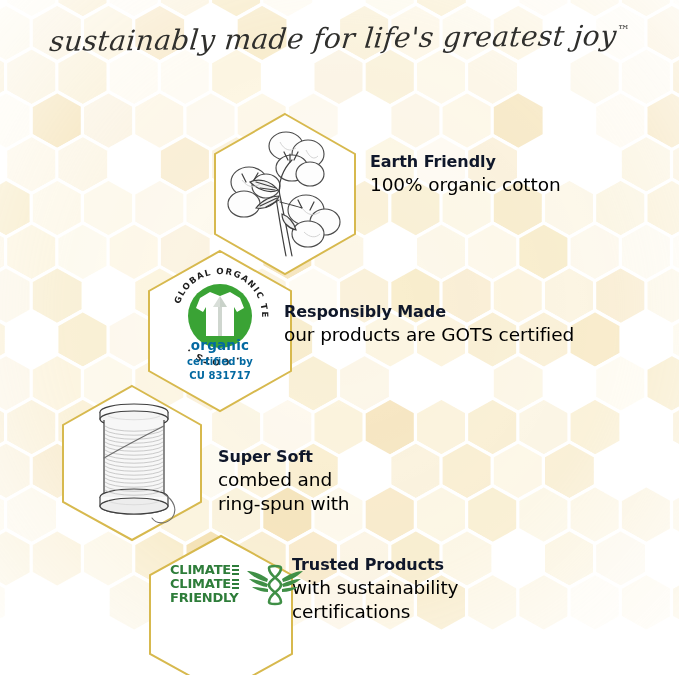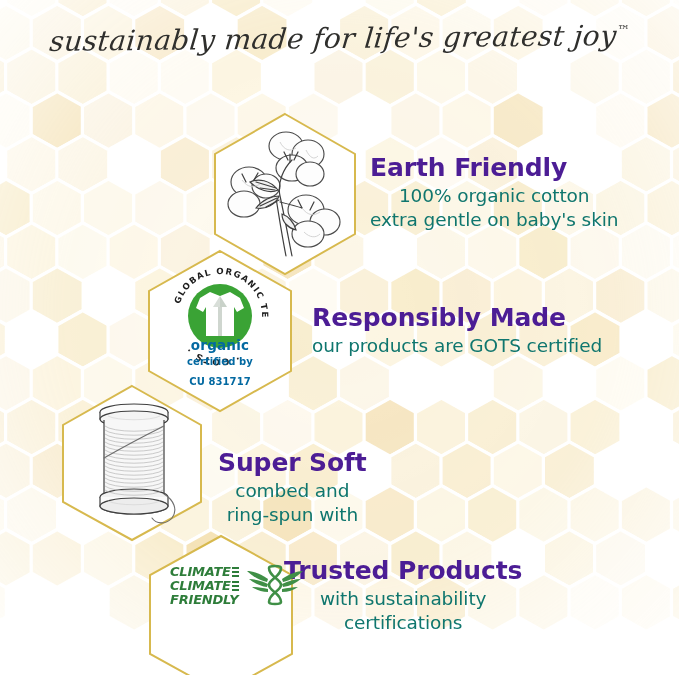--- a/index.html
+++ b/index.html
@@ -71,37 +71,36 @@
   }
   .hexframe svg { display: block; }
 
   .ftext {
     position: absolute;
     z-index: 6;
   }
   .ftitle {
     font-family: "DejaVu Sans", sans-serif;
     font-weight: bold;
-    font-size: 25px;
-    color: #4c1d95;
+    font-size: 16px;
+    color: #0f172a;
     letter-spacing: -0.1px;
     line-height: 1.18;
     margin: 0 0 1px 0;
     white-space: nowrap;
   }
   .fline {
     font-family: "DejaVu Sans", sans-serif;
     font-weight: 400;
     font-size: 18.5px;
-    color: #0f766e;
+    color: #000000;
     letter-spacing: -0.1px;
     line-height: 1.30;
     margin: 0;
     white-space: nowrap;
-    text-align: center;
   }
 
   
   .gots-label {
     position: absolute;
     width: 150px;
     text-align: center;
     z-index: 7;
     font-family: "DejaVu Sans", sans-serif;
     color: #0369a1;
@@ -118,22 +117,21 @@
     letter-spacing: 0.1px;
     line-height: 1.25;
     margin-top: 3px;
   }
 
   
   .cpf {
     position: absolute;
     z-index: 7;
     display: flex;
-    align-items: flex-end;
-    font-style: italic;
+    align-items: flex-start;
   }
   .cpf-words {
     font-family: "DejaVu Sans", sans-serif;
     font-weight: bold;
     font-size: 13px;
     line-height: 1.08;
     color: #2e7d3a;
     letter-spacing: -0.2px;
     text-align: left;
   }
@@ -438,21 +436,20 @@
         <path d="M20 56 C26 64, 32 64, 38 60"></path>
         <path d="M80 84 C86 92, 92 92, 98 88"></path>
         <path d="M82 108 C88 114, 94 114, 98 110"></path>
       </g>
     </svg>
   </div>
 
   <div class="ftext" style="left:370px; top:153px;">
     <div class="ftitle">Earth Friendly</div>
     <div class="fline">100% organic cotton</div>
-    <div class="fline">extra gentle on baby's skin</div>
   </div>
 
   <div class="hexframe" style="left:146px; top:249px;">
     <svg width="148" height="164" viewBox="0 0 148 164">
       <polygon points="74,2 145,42 145,122 74,162 3,122 3,42" fill="#ffffff" stroke="#d7b94e" stroke-width="2"></polygon>
     </svg>
   </div>
 
   <div class="feature" style="left:166px; top:262px;">
     <svg width="108" height="108" viewBox="0 0 108 108">
@@ -475,24 +472,24 @@
       </g>
       <g font-family="DejaVu Sans, sans-serif" font-size="9" font-weight="bold" fill="#1d1d1d" letter-spacing="1.6">
         <text><textPath href="#arcBot" startOffset="36%">· GOTS ·</textPath></text>
       </g>
     </svg>
   </div>
 
   <div class="gots-label" style="left:145px; top:338px;">
     <div class="gots-organic">organic</div>
     <div class="gots-cert">certified by</div>
-    <div class="gots-cert" style="margin-top:8px;">CU 831717</div>
-  </div>
-
-  <div class="ftext" style="left:312px; top:303px;">
+    <div class="gots-cert" style="margin-top:2px;">CU 831717</div>
+  </div>
+
+  <div class="ftext" style="left:284px; top:303px;">
     <div class="ftitle">Responsibly Made</div>
     <div class="fline">our products are GOTS certified</div>
   </div>
 
   <div class="hexframe" style="left:60px; top:384px;">
     <svg width="144" height="158" viewBox="0 0 144 158">
       <polygon points="72,2 141,41 141,118 72,156 3,118 3,41" fill="#ffffff" stroke="#d7b94e" stroke-width="2"></polygon>
     </svg>
   </div>
 
@@ -588,19 +585,19 @@
         <path d="M35 21 C41 18, 48 16, 54 16 C49 20, 43 23, 36 24 Z"></path>
         <path d="M35 26 C40 25, 46 24, 51 24 C47 27, 41 29, 35 29 Z"></path>
       </g>
 
       <g fill="none" stroke="#3f8f46" stroke-width="2.6" stroke-linejoin="round">
         <path d="M22 5 C22 14, 34 16, 34 22 C34 28, 22 30, 22 39 C22 40, 23 41, 28 41 C33 41, 34 40, 34 39 C34 30, 22 28, 22 22 C22 16, 34 14, 34 5 C34 4, 33 3, 28 3 C23 3, 22 4, 22 5 Z"></path>
       </g>
     </svg>
   </div>
 
-  <div class="ftext" style="left:284px; top:556px;">
+  <div class="ftext" style="left:292px; top:556px;">
     <div class="ftitle">Trusted Products</div>
     <div class="fline">with sustainability</div>
     <div class="fline">certifications</div>
   </div>
 
 </div>
 
 </body></html>

